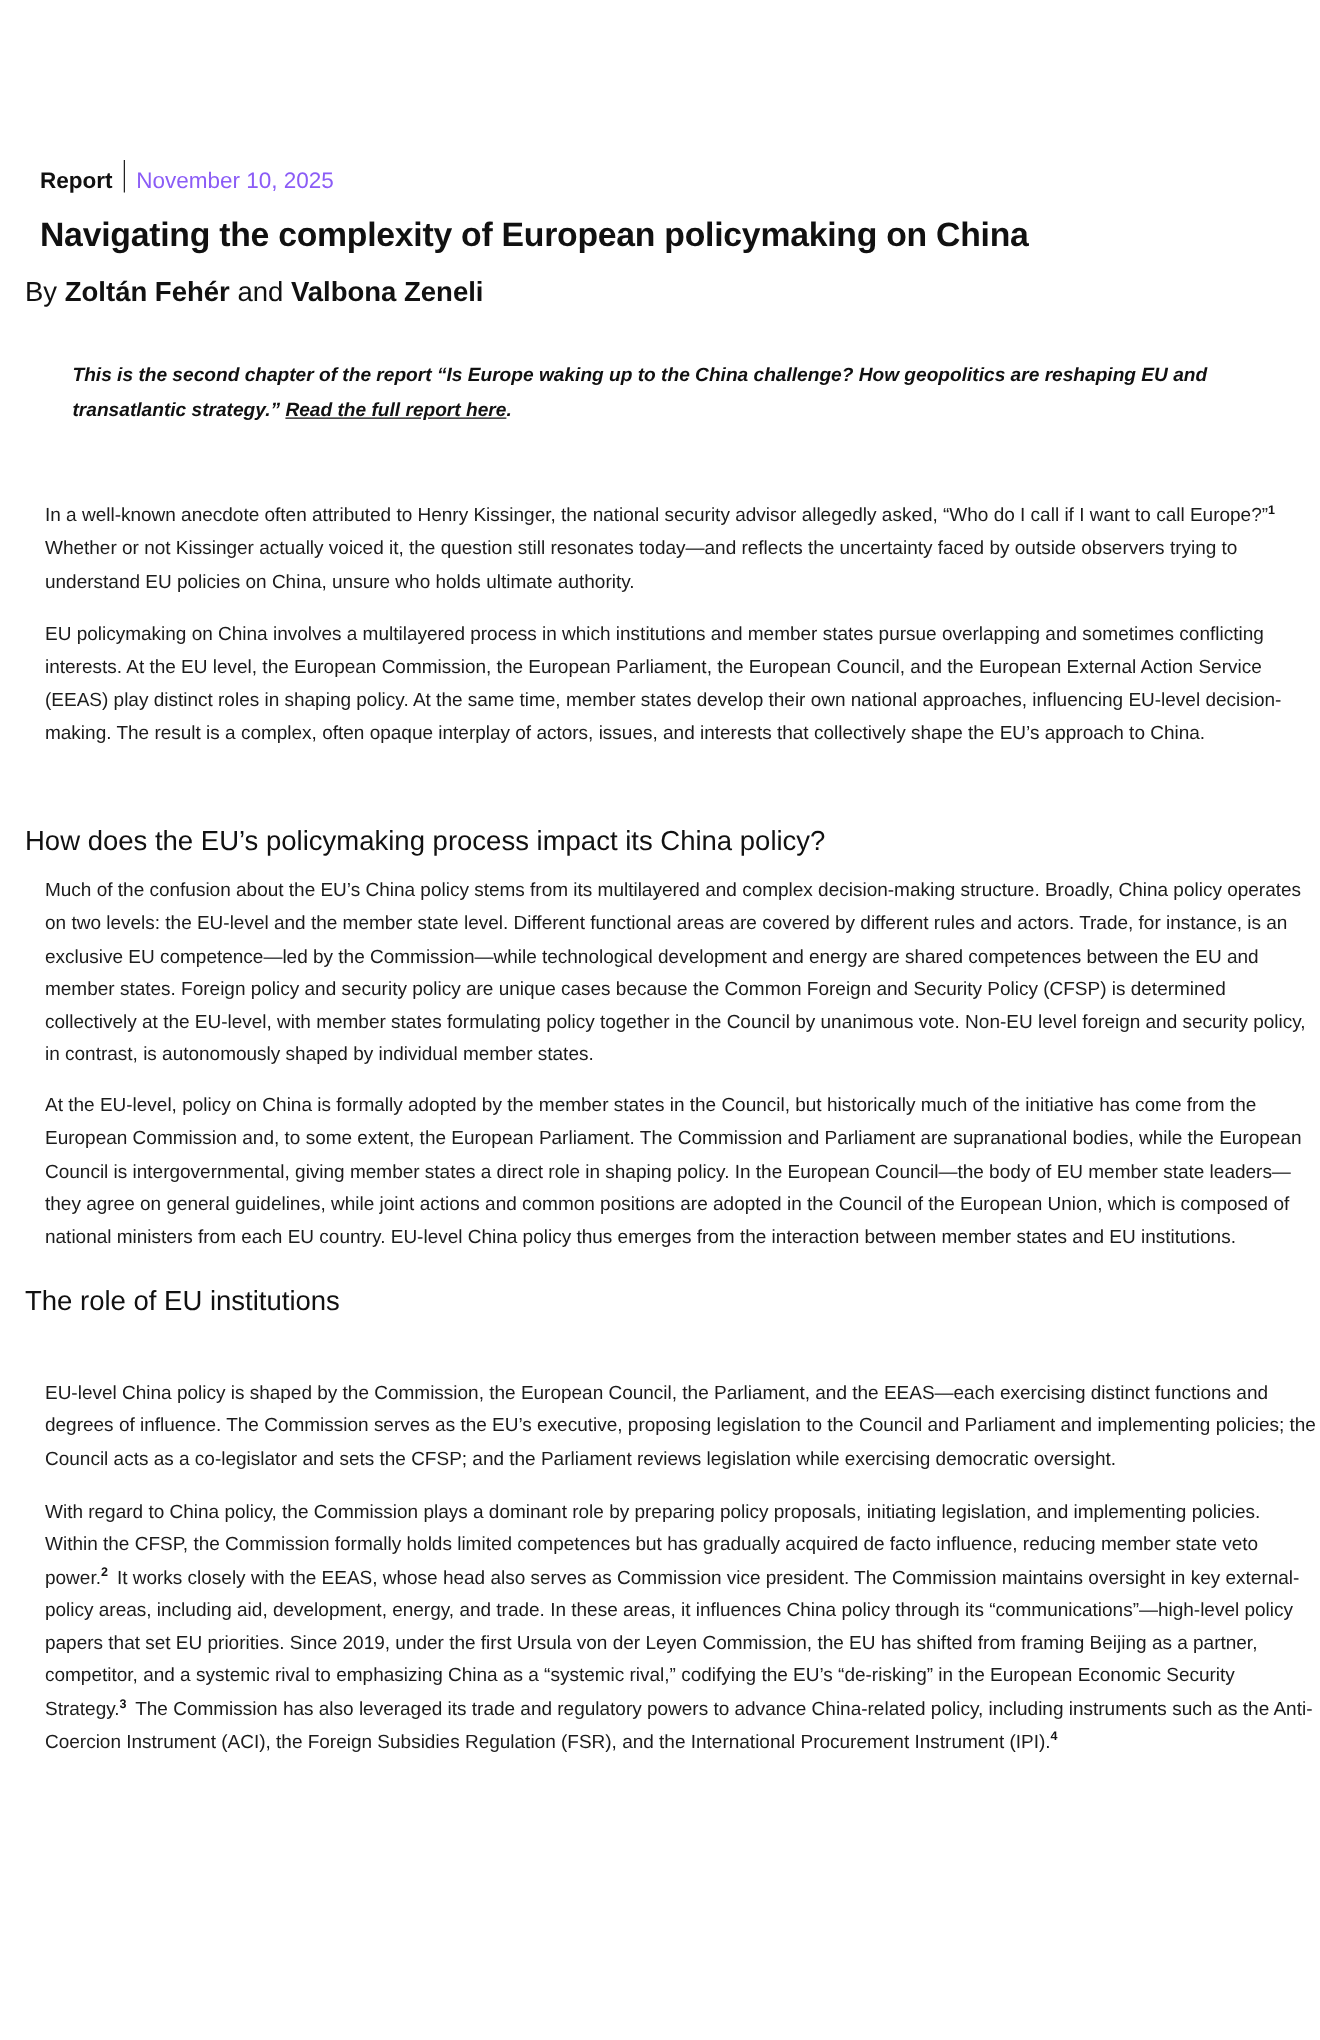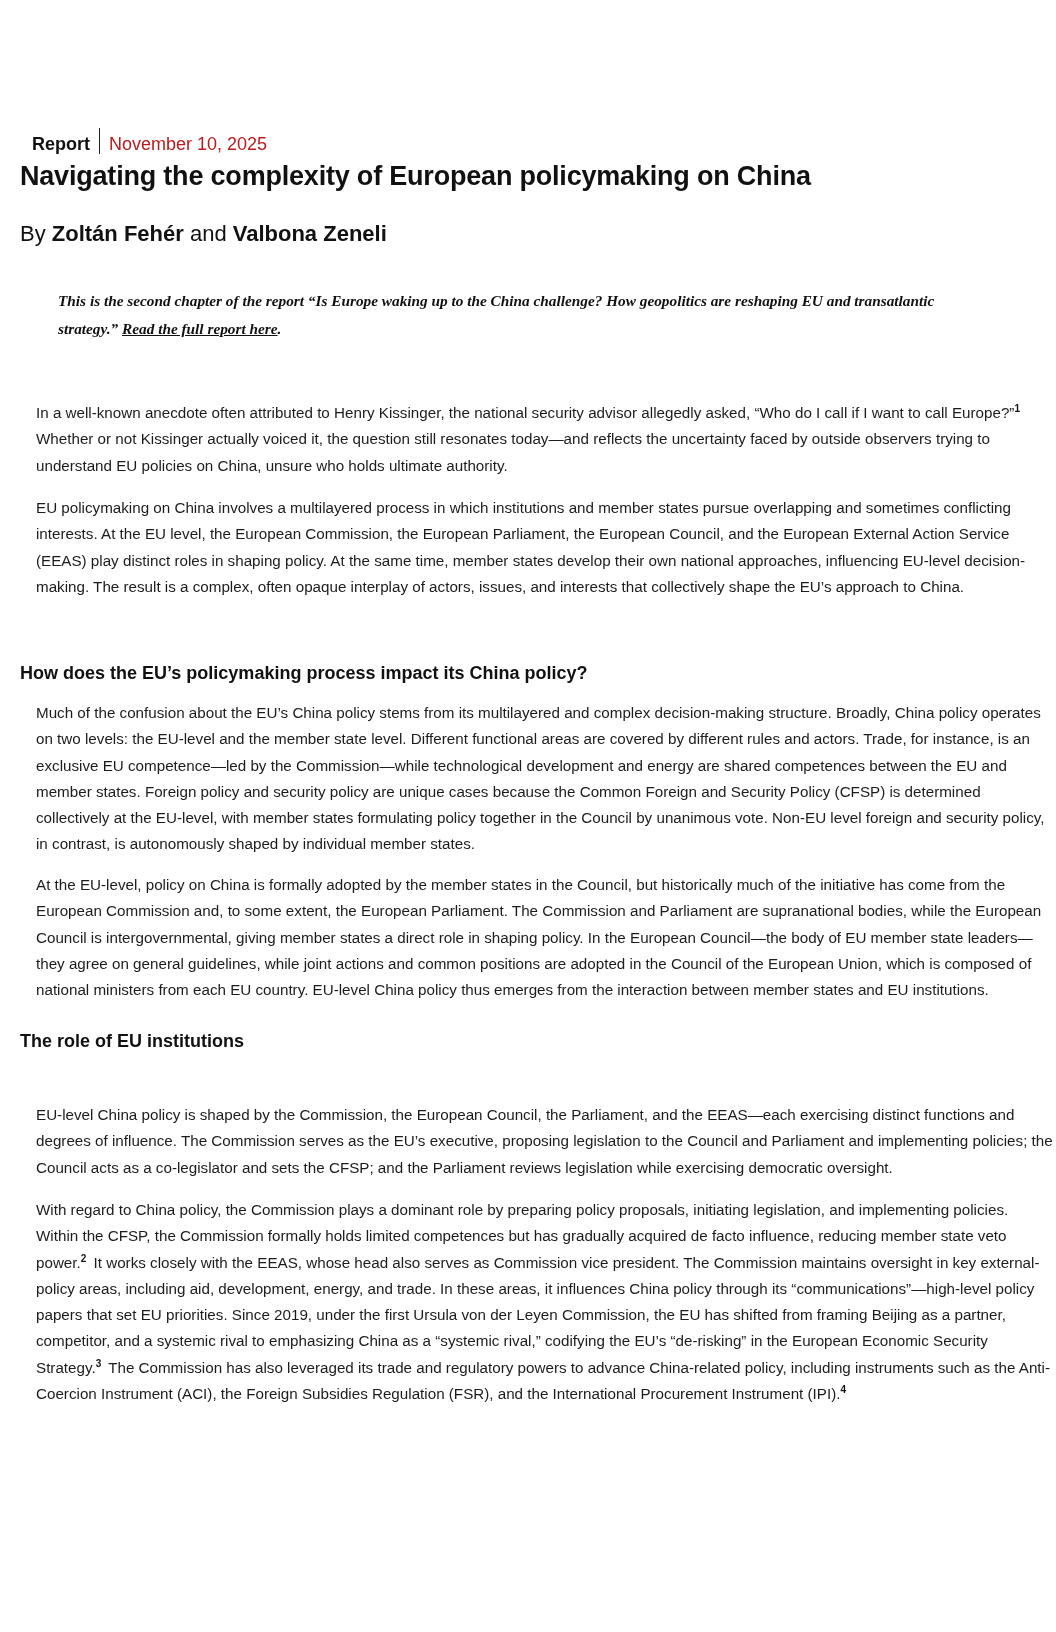--- a/index.html
+++ b/index.html
@@ -10,45 +10,45 @@
     font-family: "Liberation Sans", sans-serif;
     color: #1a1a1a;
   }
   .page { position: relative; padding: 0 20px; }
   .meta {
     position: absolute; top: 128px; left: 20px;
     display: flex; align-items: flex-end; font-size: 18px; line-height: 20px; margin-left: 12px;
   }
   .meta .type { font-weight: bold; color: #111; padding-right: 9px; }
   .meta .divider { width: 1px; height: 26px; background: #222; }
-  .meta .date { padding-left: 9px; color: #b91c1c; }
+  .meta .date { padding-left: 9px; color: #8b5cf6; }
   h1.title {
-    position: absolute; top: 158px; left: 20px; margin: 0;
+    position: absolute; top: 158px; left: 20px; margin: 12px;
     font-size: 27px; font-weight: bold; color: #111; letter-spacing: -0.2px;
     line-height: 36px;
   }
   .byline {
     position: absolute; top: 222px; left: 20px;
     font-size: 22px; color: #111; line-height: 24px;
   }
   .byline b { font-weight: bold; }
   .intro {
     position: absolute; top: 287px; left: 58px; width: 940px;
     font-size: 15.3px; font-style: italic; font-weight: bold; line-height: 28px;
-    color: #111; margin: 0; font-family: Liberation Serif, serif;
+    color: #111; margin: 0;
   }
   .intro a { color: #111; text-decoration: underline; }
   .body-text {
     position: absolute; left: 36px; width: 1018px;
     font-size: 15.2px; line-height: 26.3px; color: #1c1c1c; margin: 0;
   }
   .body-text sup { font-size: 10px; font-weight: bold; vertical-align: 6px; line-height: 0; margin-right: 3px; }
   h2.section {
     position: absolute; left: 20px; margin: 0;
-    font-size: 18px; font-weight: bold; color: #111; line-height: 30px;
+    font-size: 22px; font-weight: normal; color: #111; line-height: 30px;
   }
   a.footnote { color: #111; text-decoration: none; }
 </style>
 </head>
 <body>
 
 <div class="page">
 
   <div class="meta">
     <span class="type">Report</span>

